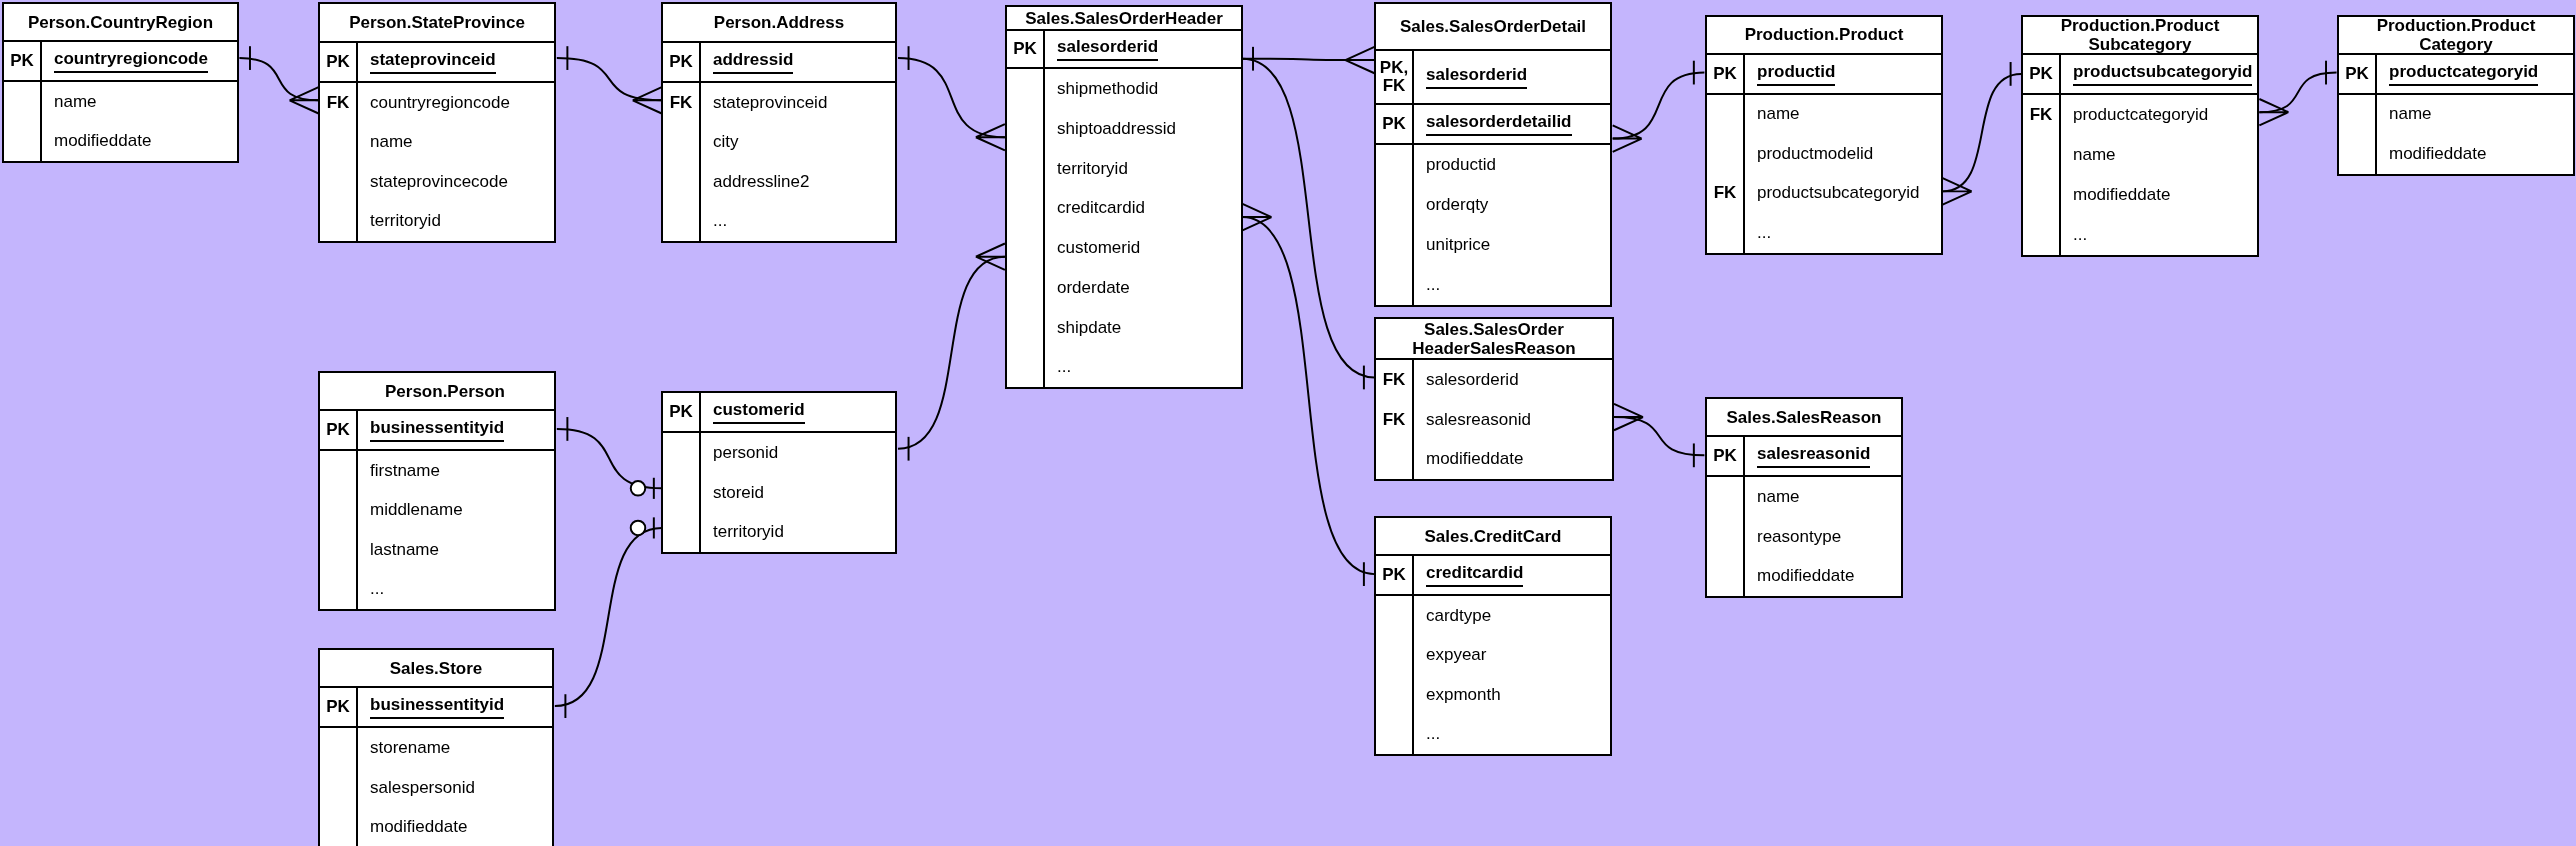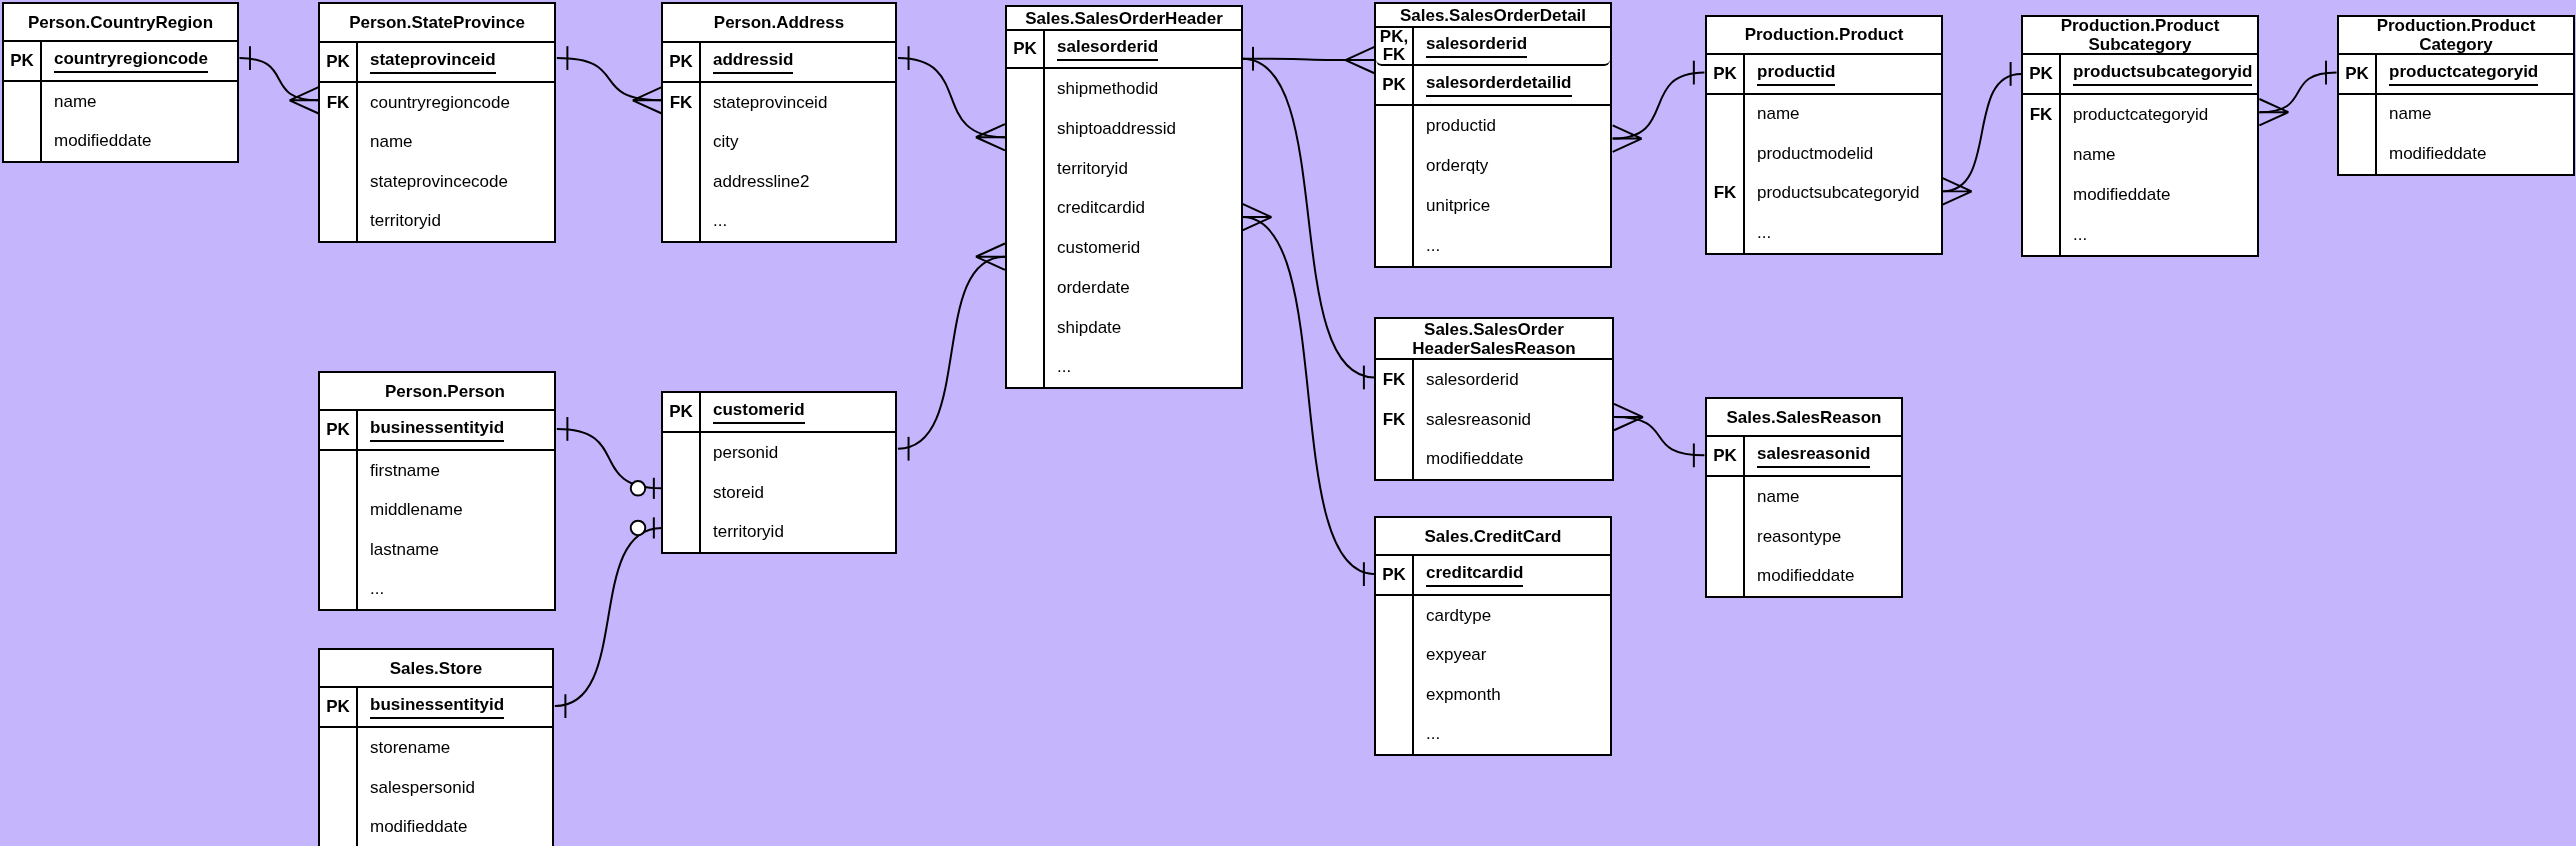--- a/index.html
+++ b/index.html
@@ -211,22 +211,22 @@
         </div>
         <div class="brow">
           <div class="kcell"></div>
           <div class="fcell">
             <span>...</span>
           </div>
         </div>
       </div>
     </div>
     <div class="tbl" style="left: 1374px; top: 2px; width: 238px;">
-      <div class="tbl-title" style="height: 24px;">Sales.SalesOrderDetail</div>
-      <div class="krow" style="height: 38px; border-radius: 6px;">
+      <div class="tbl-title" style="height: 47px;">Sales.SalesOrderDetail</div>
+      <div class="krow" style="height: 54px;">
         <div class="kcell">PK,
 FK</div>
         <div class="fcell">
           <span class="u">salesorderid</span>
         </div>
       </div>
       <div class="krow" style="height: 40px;">
         <div class="kcell">PK</div>
         <div class="fcell">
           <span class="u">salesorderdetailid</span>

